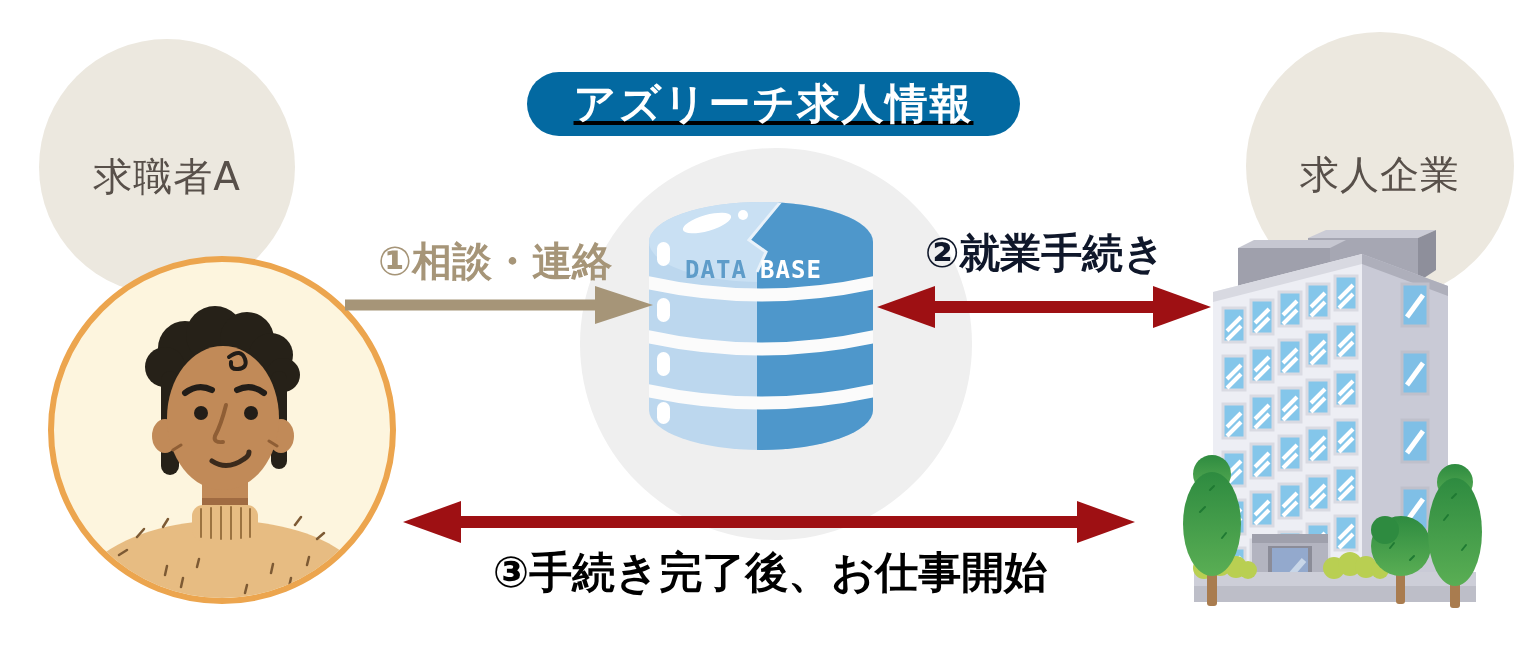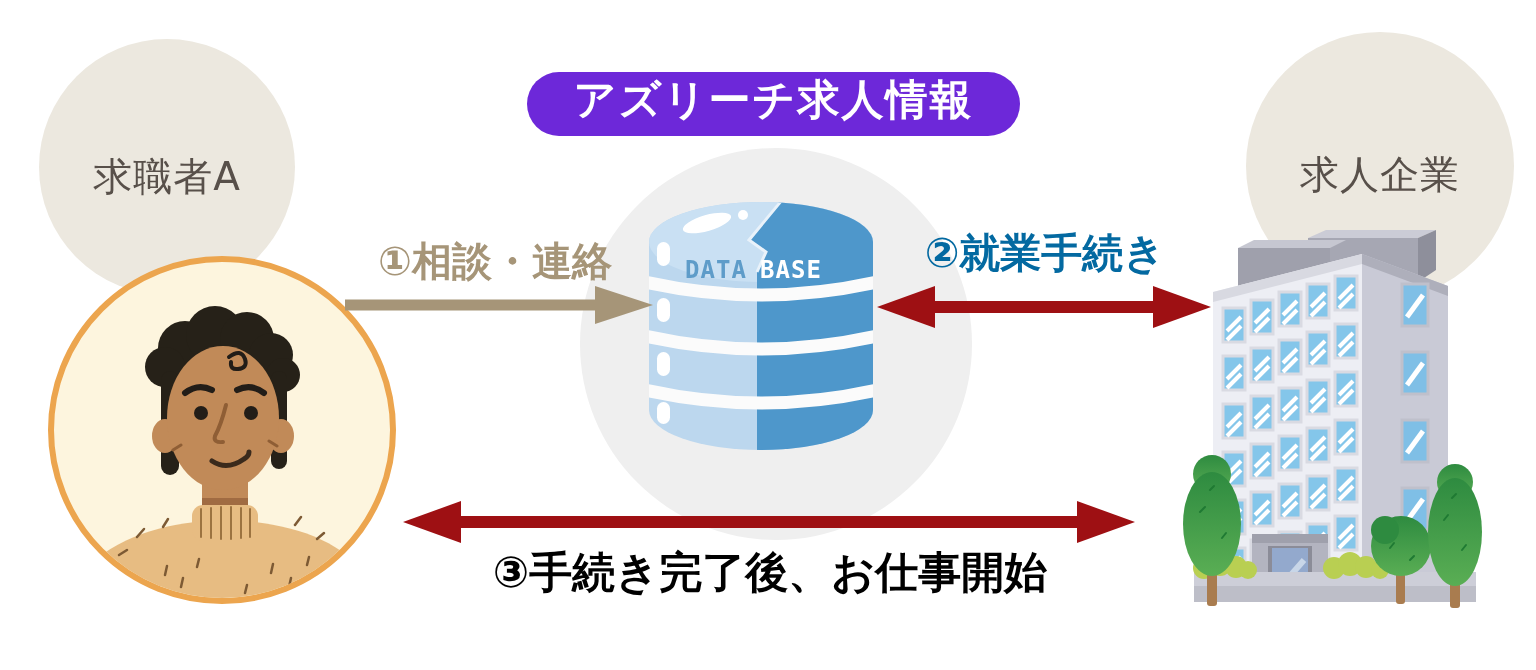--- a/index.html
+++ b/index.html
@@ -11,29 +11,29 @@
   .bubble{border-radius:50%;background:#ECE8DF;}
   .bubble-left{left:39px;top:39px;width:256px;height:256px;}
   .bubble-right{left:1246px;top:32px;width:268px;height:268px;}
   .center-circle{left:580px;top:148px;width:392px;height:392px;border-radius:50%;background:#EFEFEF;}
   .actor-label{
     color:#58504A;font-size:39px;font-weight:500;text-align:center;letter-spacing:1px;
   }
   .actor-label-left{left:39px;top:150px;width:256px;}
   .actor-label-right{left:1246px;top:148px;width:268px;}
   .title-badge{
-    left:527px;top:72px;width:493px;height:64px;border-radius:32px;background:#6d28d9;
-    display:flex;justify-content:center;
+    left:527px;top:72px;width:493px;height:64px;border-radius:32px;background:#0369a1;
+    display:flex;align-items:center;justify-content:center;text-decoration:underline;
   }
   .title-badge span{
     color:#ffffff;font-size:42px;font-weight:bold;letter-spacing:2px;white-space:nowrap;
   }
   .step-label{font-weight:bold;text-align:center;white-space:nowrap;}
   .step1-label{left:335px;top:234px;width:320px;font-size:40px;color:#A69578;}
-  .step2-label{left:880px;top:226px;width:330px;font-size:41px;color:#0369a1;}
+  .step2-label{left:880px;top:226px;width:330px;font-size:41px;color:#0f172a;}
   .step3-label{left:418px;top:544px;width:704px;font-size:43px;color:#000000;}
 </style>
 </head>
 <body>
 
 <div class="canvas">
 
   <div class="abs bubble bubble-left"></div>
   <div class="abs bubble bubble-right"></div>
   <div class="abs center-circle"></div>

